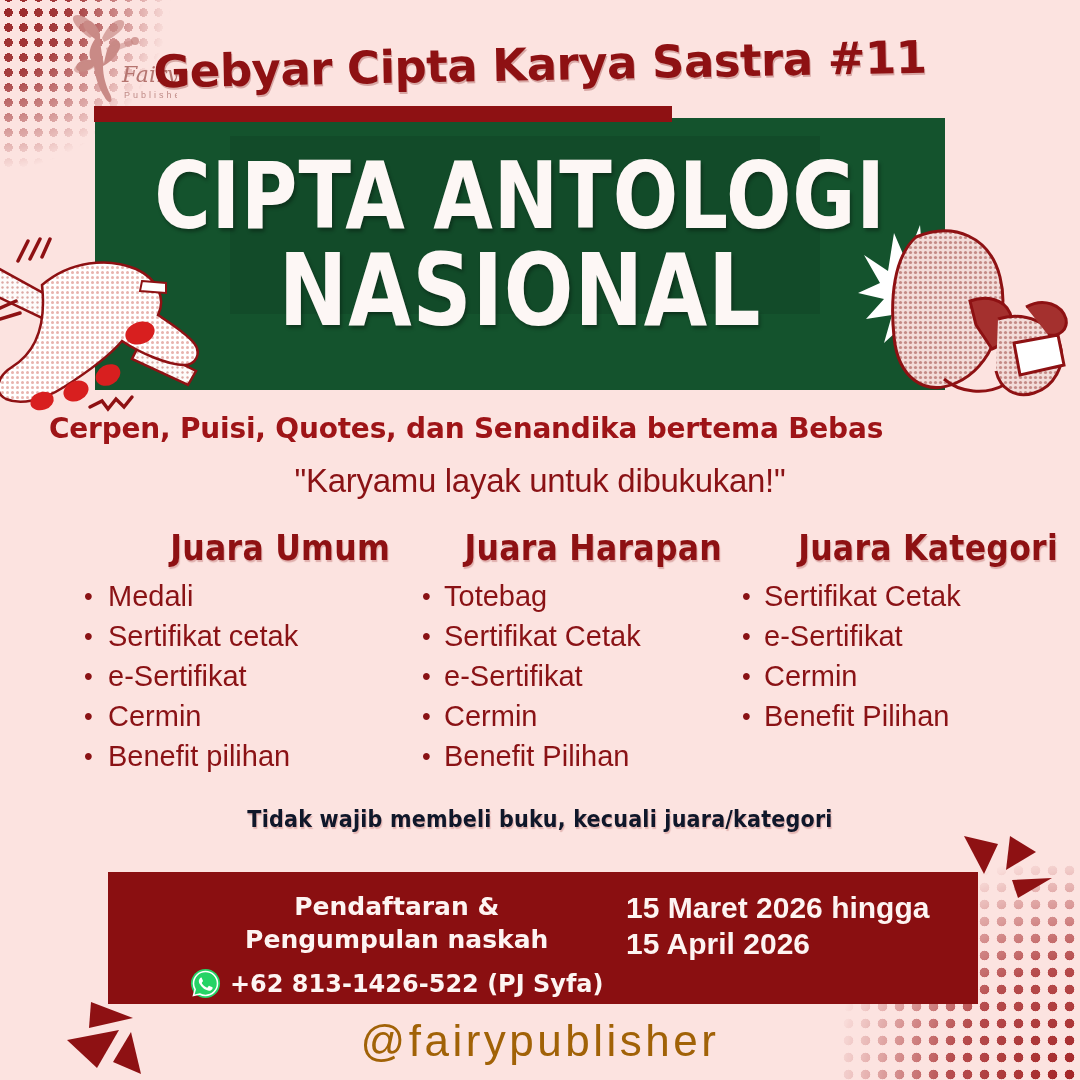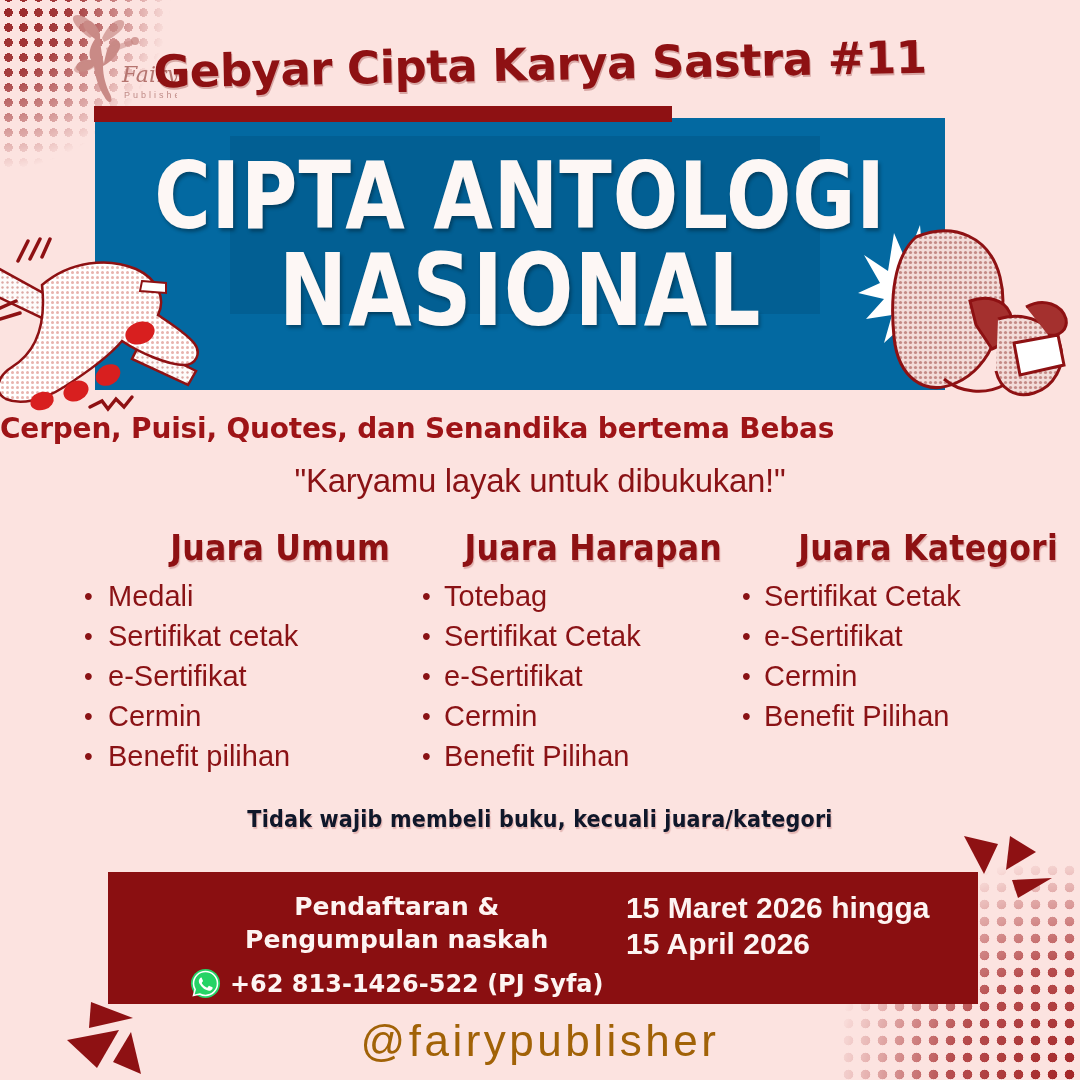--- a/index.html
+++ b/index.html
@@ -68,21 +68,21 @@
     letter-spacing:-0.5px;
     color:#8e1113;
     text-shadow:1px 2px 0 rgba(120,10,12,.28);
   }
 
   
   #title-banner {
     position:absolute;
     left:95px; top:118px;
     width:850px; height:272px;
-    background:#0369a1;
+    background:#14532d;
   }
   #title-banner-notch {
     position:absolute;
     left:-1px; top:-12px;
     width:578px; height:16px;
     background:#8e1113;
   }
   #title-inner-shade {
     position:absolute;
     left:135px; top:18px;
@@ -105,20 +105,21 @@
   #banner-line-1 { top:30px; font-size:93px; line-height:96px; }
   #banner-line-2 { top:122px; font-size:99px; line-height:102px; }
 
   
   #art-hand { position:absolute; left:-10px; top:225px; width:235px; height:200px; }
   #art-megaphone { position:absolute; left:858px; top:215px; width:225px; height:195px; }
 
   
   #subtitle {
     position:absolute; left:0; top:412px; width:932px;
+    text-align:center;
   }
   #subtitle span {
     font-family:"DejaVu Sans", sans-serif;
     font-weight:bold;
     font-size:28px;
     color:#9e1417;
     letter-spacing:-0.2px;
   }
   #tagline {
     position:absolute; left:0; top:462px; width:1080px;

